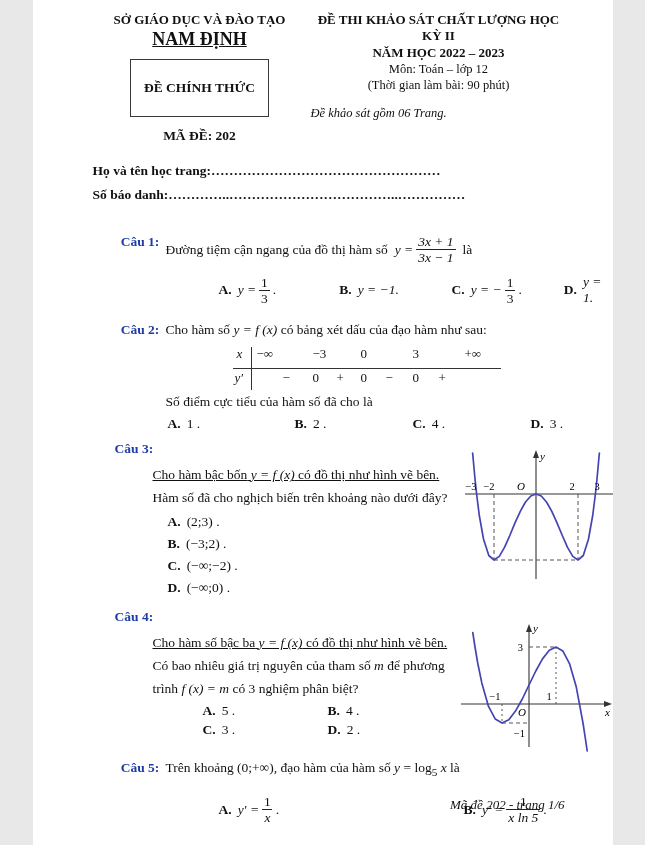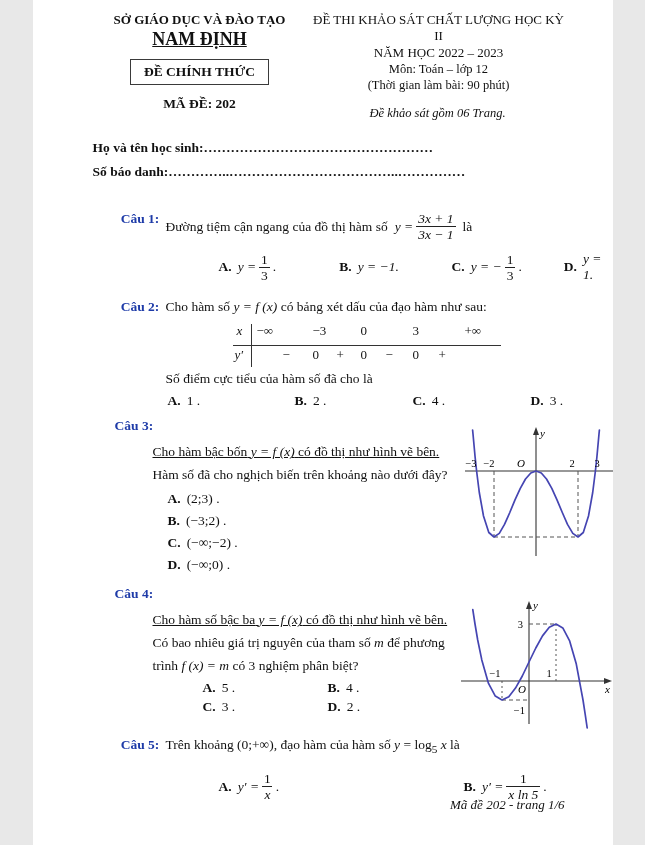--- a/index.html
+++ b/index.html
@@ -8,26 +8,26 @@
     font-family:"Liberation Serif","DejaVu Serif",serif;
     color:#111;font-size:13.5px;position:relative;overflow:hidden;
   }
   .m{font-style:italic}
   
   .hdr{display:flex;padding:12px 46px 0 56px;}
   .hdr-left{width:222px;text-align:center;flex:none;}
   .hdr-right{flex:1;text-align:center;}
   .dept1{font-weight:bold;font-size:13px;}
   .dept2{font-weight:bold;font-size:18px;text-decoration:underline;margin-top:1px;}
-  .official-box{display:inline-block;border:1.3px solid #3a3a3a;padding:4px 13px;margin-top:9px;font-weight:bold;font-size:13.5px;}
+  .official-box{display:inline-block;border:1.3px solid #3a3a3a;padding:20px 13px;margin-top:9px;font-weight:bold;font-size:13.5px;}
   .code{margin-top:11px;font-weight:bold;font-size:13.5px;}
-  .t1,.t2{font-weight:normal;font-size:13px;}
+  .t1,.t2{font-weight:bold;font-size:13px;}
   .t2{margin-top:1px}
   .t3,.t4{font-size:12.5px;margin-top:1px;}
-  .pages-note{text-align:center;font-style:italic;font-size:12.5px;margin-top:13px;padding-right:2px;}
+  .pages-note{text-align:left;font-style:italic;font-size:12.5px;margin-top:13px;padding-right:2px;}
   
   .student{margin:15px 0 0 60px;font-weight:bold;font-size:13.5px;line-height:1.75;}
   
   .q-row{display:flex;align-items:center;margin-left:82px;}
   .q-label{width:51px;flex:none;color:#1e3ba8;font-weight:bold;align-self:flex-start;text-align:center;}
   .q-body{flex:1;}
   .inline-math{display:inline-flex;align-items:center;vertical-align:middle;}
   .frac{display:inline-flex;flex-direction:column;align-items:center;vertical-align:middle;line-height:1.12;margin:0 3px;}
   .frac .den{border-top:1px solid #222;padding:0 2px;}
   .frac .num{padding:0 2px;}
@@ -69,21 +69,21 @@
     <div class="hdr-right">
       <div class="t1">ĐỀ THI KHẢO SÁT CHẤT LƯỢNG HỌC KỲ II</div>
       <div class="t2">NĂM HỌC 2022 – 2023</div>
       <div class="t3">Môn: Toán – lớp 12</div>
       <div class="t4">(Thời gian làm bài: 90 phút)</div>
       <div class="pages-note">Đề khảo sát gồm 06 Trang.</div>
     </div>
   </div>
 
   <div class="student">
-    <div><span>Họ và tên học sinh:</span><span>……………………………………………</span></div>
+    <div><span>Họ và tên học trang:</span><span>……………………………………………</span></div>
     <div><span>Số báo danh:</span><span>…………..………………………………..……………</span></div>
   </div>
 
   <div class="q-row" style="margin-top:28px;">
     <span class="q-label">Câu 1:</span>
     <div class="q-body">
       <div class="inline-math">
         <span>Đường tiệm cận ngang của đồ thị hàm số</span>
         <span class="m" style="margin-left:7px;">y =</span>
         <span class="frac">

